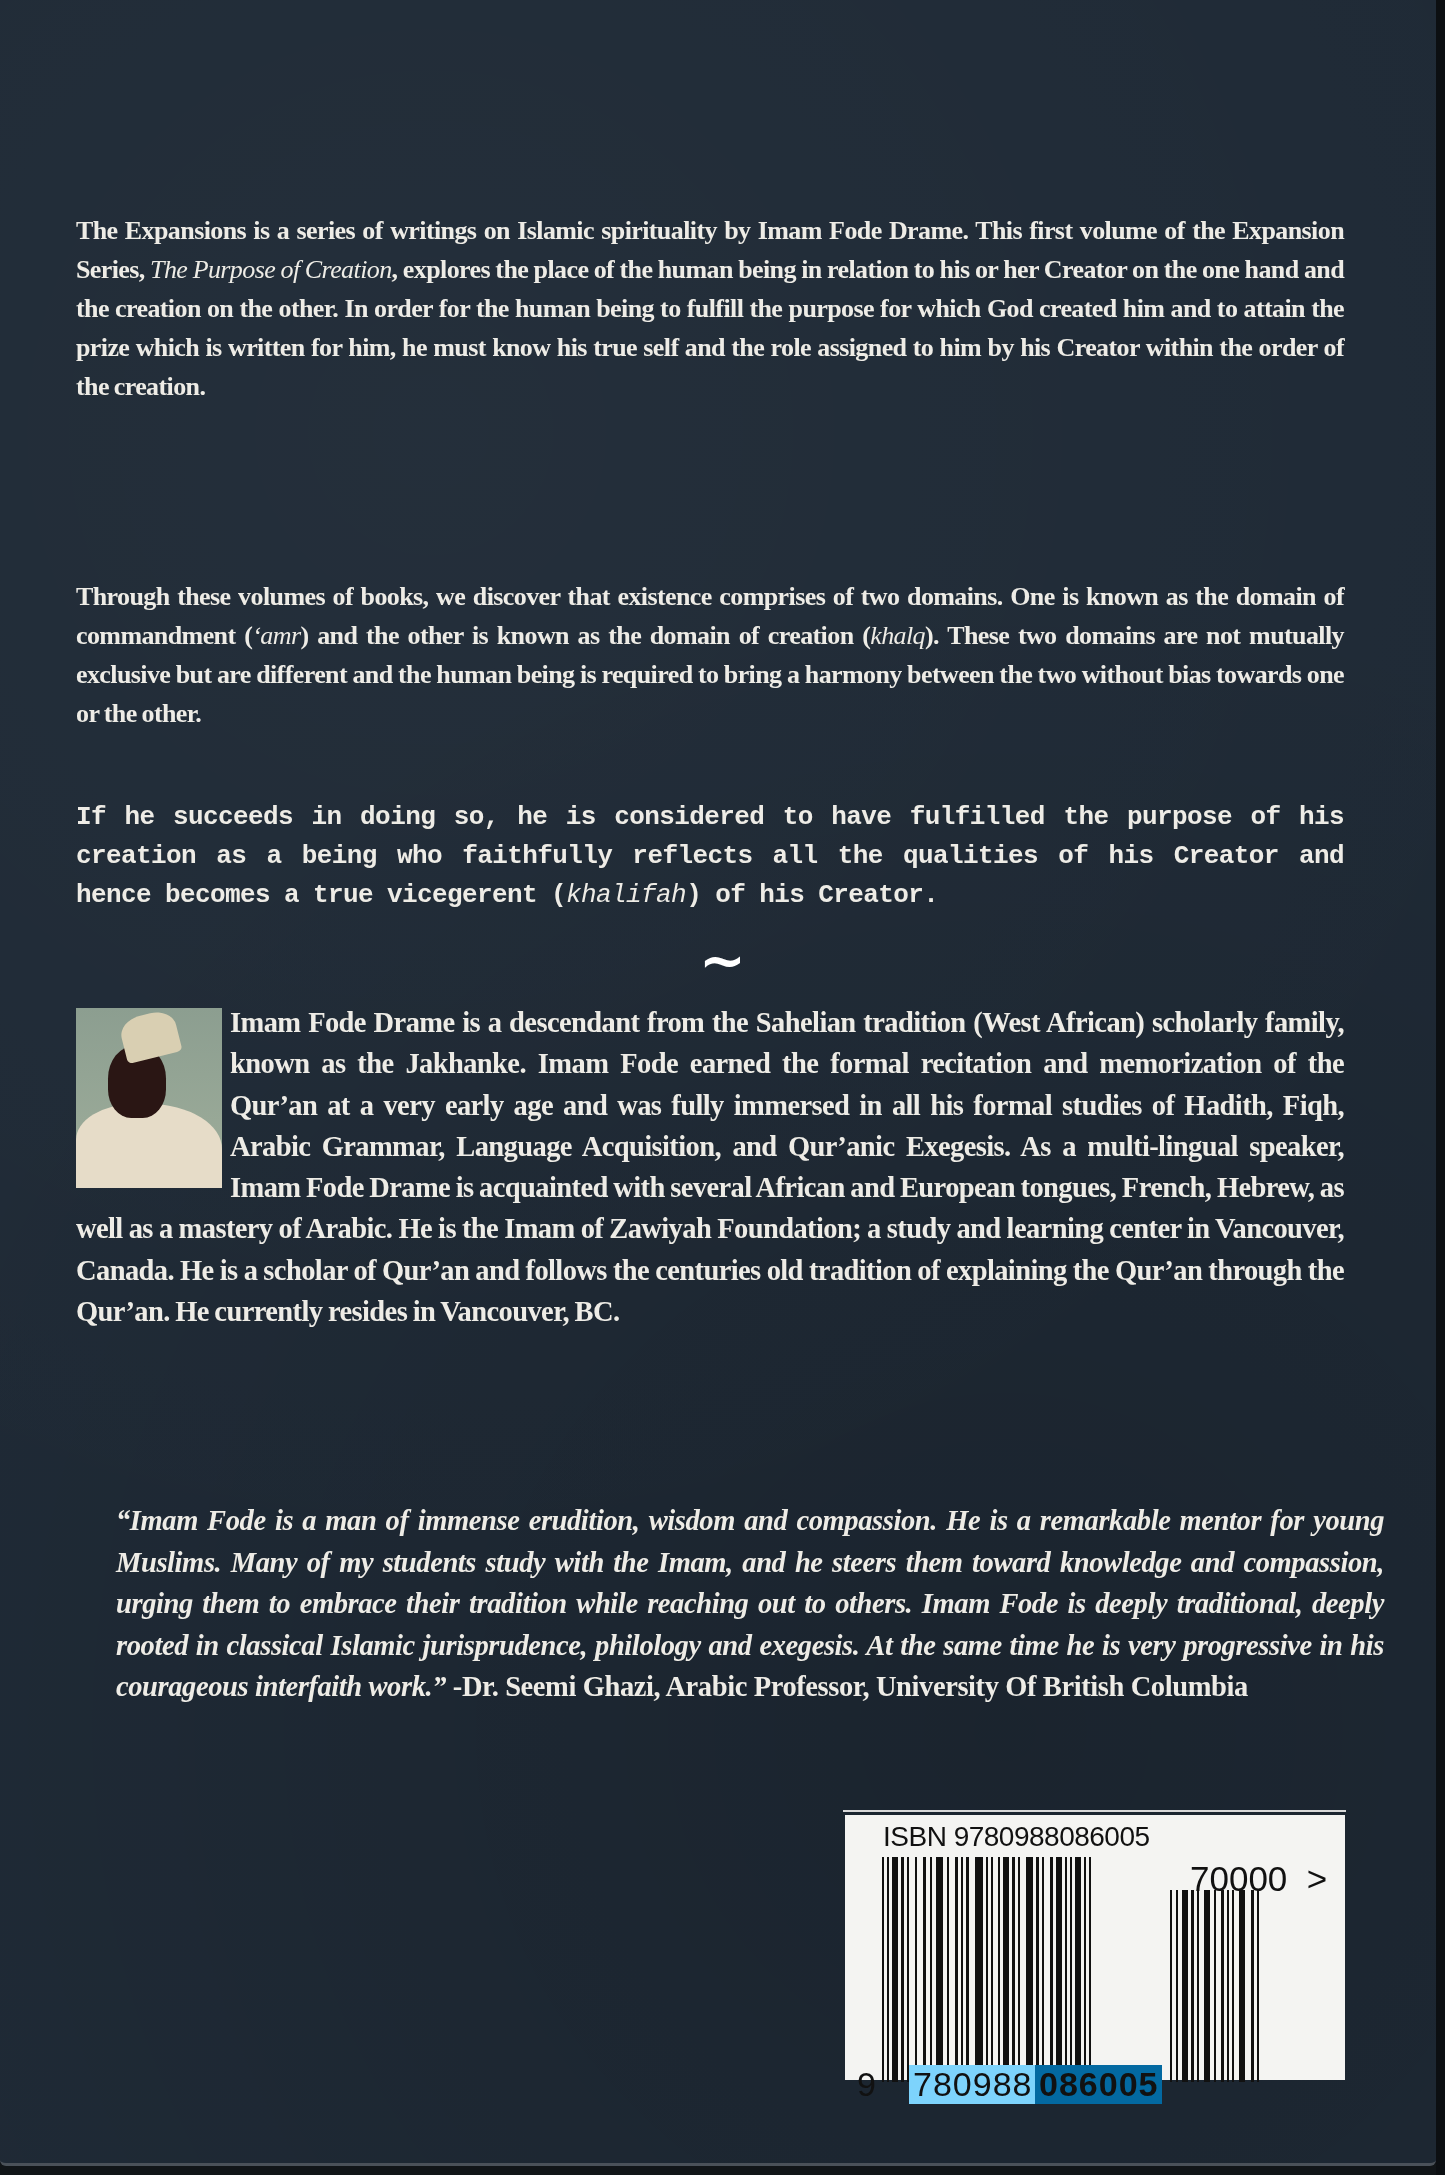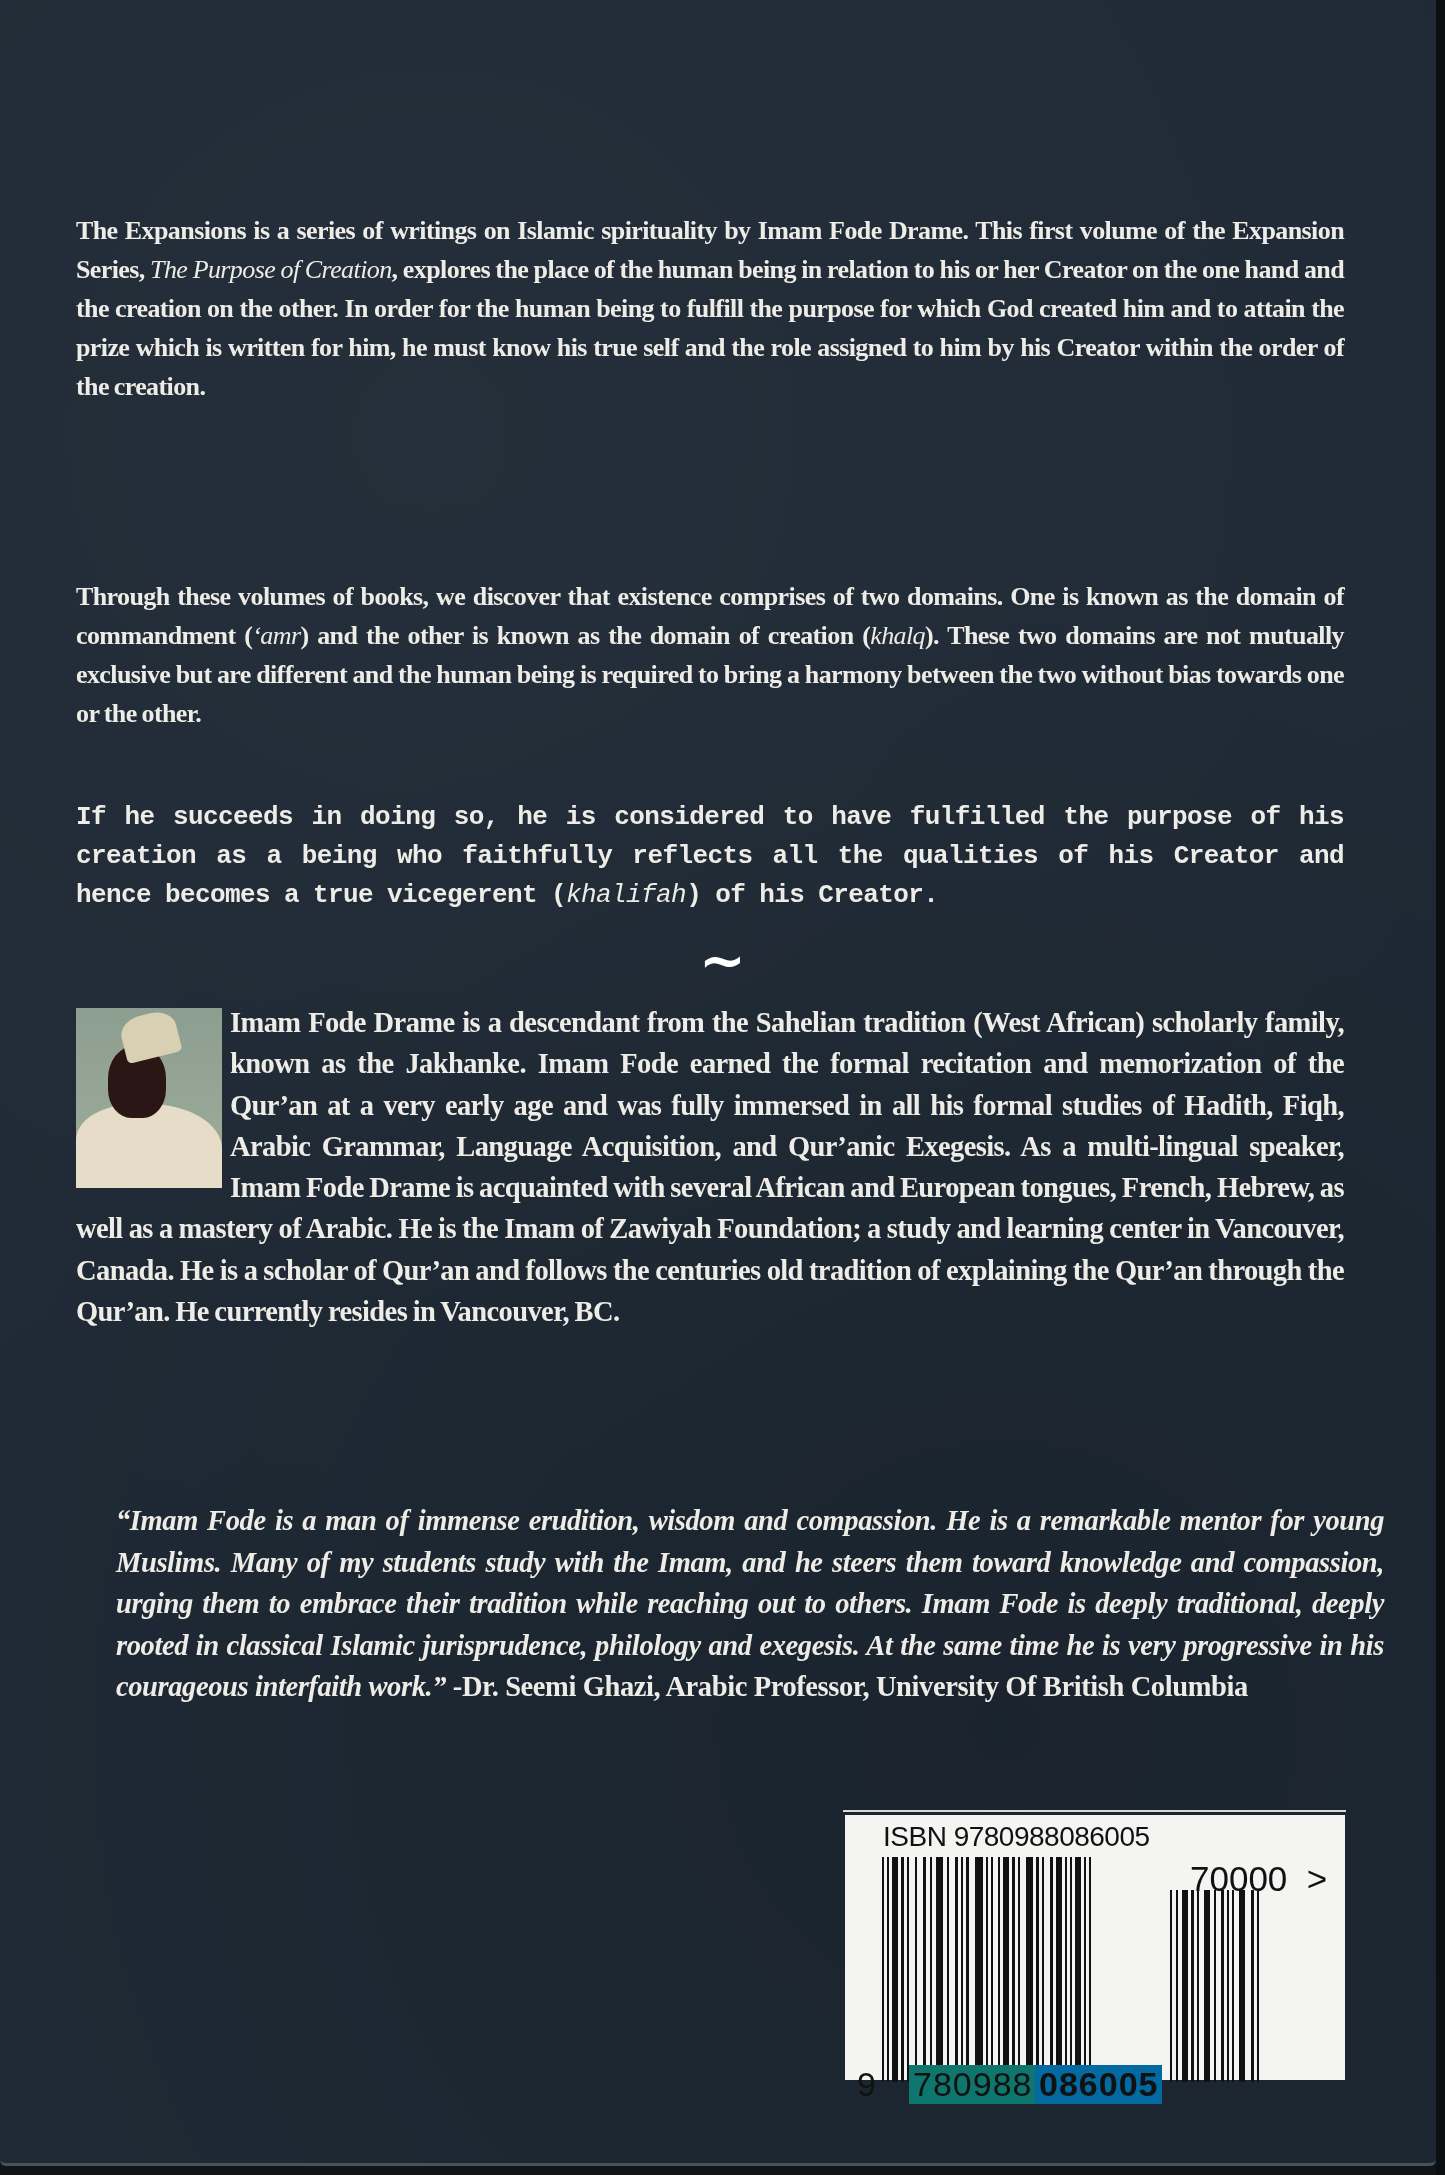--- a/index.html
+++ b/index.html
@@ -178,17 +178,17 @@
         <span style="left: 34px; width: 6px; height: 100%;"></span>
         <span style="left: 44px; width: 2px; height: 100%;"></span>
         <span style="left: 51px; width: 3px; height: 100%;"></span>
         <span style="left: 57px; width: 2px; height: 100%;"></span>
         <span style="left: 62px; width: 2px; height: 100%;"></span>
         <span style="left: 69px; width: 6px; height: 100%;"></span>
         <span style="left: 81px; width: 3px; height: 100%;"></span>
         <span style="left: 87px; width: 2px; height: 100%;"></span>
       </div>
     <div class="digits" style="left:12px">9</div>
-    <div class="digits" style="left:64px; background:#0f766e; padding:0 4px;">780988</div>
+    <div class="digits" style="left:64px; background:#7dd3fc; padding:0 4px;">780988</div>
     <div class="digits" style="left:190px; background:#0369a1; padding:0 4px;font-weight:bold;">086005</div>
   </div>
 </div>
 <div class="edge-right"></div>
 
 </body></html>

